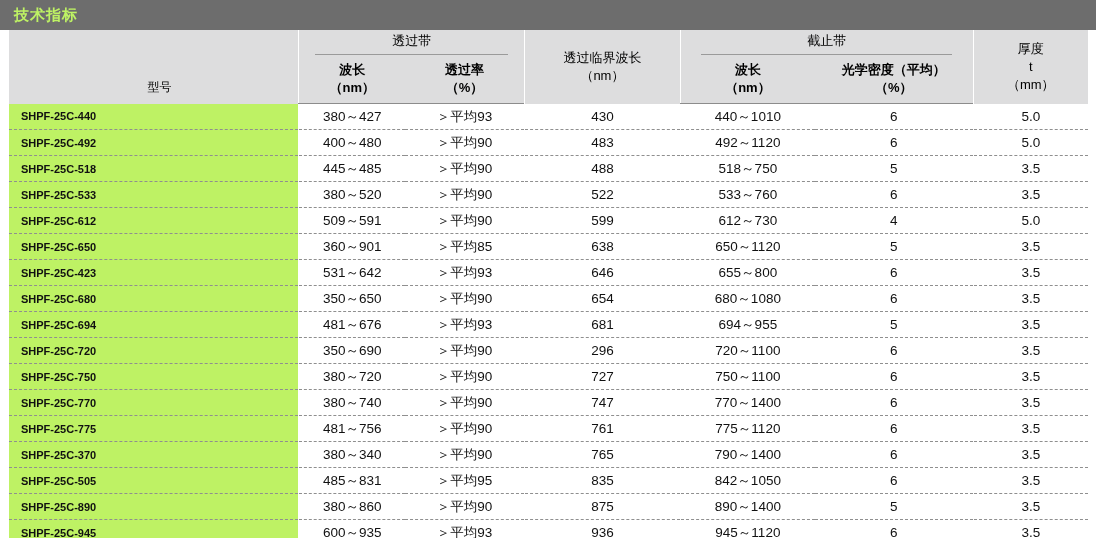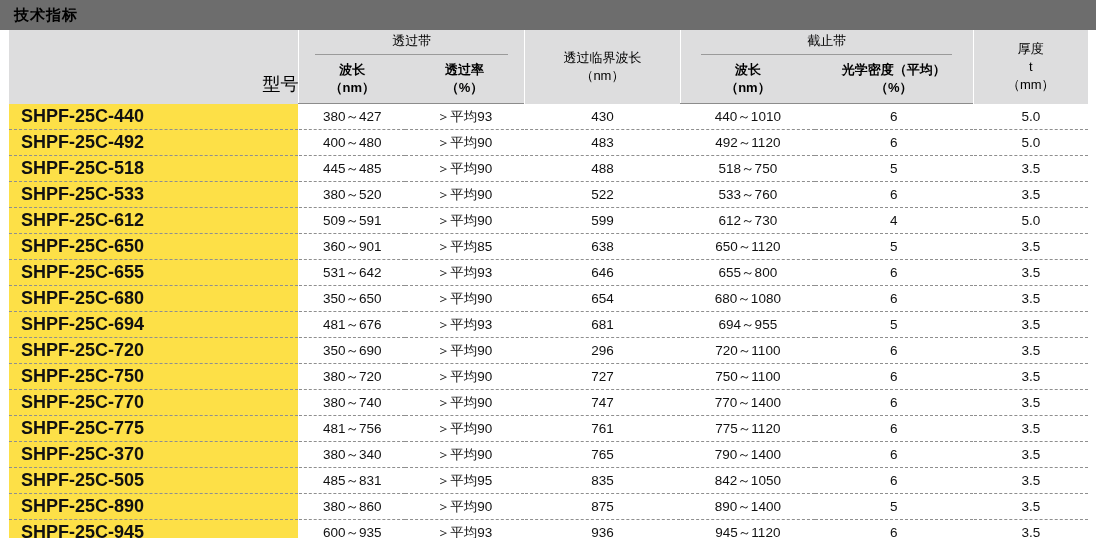--- a/index.html
+++ b/index.html
@@ -21,21 +21,21 @@
   
   .title-bar {
     height: 30px;
     background: #6d6d6d;
     display: flex;
     align-items: center;
     padding-left: 14px;
     box-sizing: border-box;
   }
   .title-bar .title-text {
-    color: #000000;
+    color: #bef264;
     font-size: 15px;
     font-weight: bold;
     letter-spacing: 1px;
   }
   
   table.spec {
     border-collapse: collapse;
     width: 1080px;
     margin-left: 8px;
     table-layout: fixed;
@@ -55,23 +55,23 @@
   }
   .hdr-top {
     height: 22px;
     line-height: 22px;
   }
   .hdr-bot {
     height: 48px;
     font-weight: bold;
   }
   .hdr-model {
-    text-align: right;
+    text-align: center;
     padding-left: 12px !important;
-    font-size: 18px;
+    font-size: 12px;
     vertical-align: bottom;
     padding-bottom: 8px !important;
   }
   .vline {
     border-left: 1px solid #ffffff;
   }
   .grp-underline {
     position: relative;
   }
   .grp-underline span.lbl {
@@ -97,22 +97,22 @@
     height: 25px;
     text-align: center;
     vertical-align: middle;
     border-bottom: 1px dashed #8f8f8f;
     color: #111;
   }
   tbody td.model {
     text-align: left;
     padding-left: 12px;
     font-weight: bold;
-    font-size: 18px;
-    background: #fde047;
+    font-size: 11px;
+    background: #bef264;
     border-bottom: 1px dashed #8f8f8f;
   }
   tbody tr:last-child td {
     border-bottom: 1px solid #8c8c8c;
   }
   tbody td.dataleft {
     border-left: 1px solid #ffffff;
   }
 </style>
 </head>
@@ -223,21 +223,21 @@
         <tr>
           <td class="model dataleft">SHPF-25C-650</td>
           <td class="dataleft">360～901</td>
           <td class="">＞平均85</td>
           <td class="dataleft">638</td>
           <td class="dataleft">650～1120</td>
           <td class="">5</td>
           <td class="dataleft">3.5</td>
         </tr>
         <tr>
-          <td class="model dataleft">SHPF-25C-655</td>
+          <td class="model dataleft">SHPF-25C-423</td>
           <td class="dataleft">531～642</td>
           <td class="">＞平均93</td>
           <td class="dataleft">646</td>
           <td class="dataleft">655～800</td>
           <td class="">6</td>
           <td class="dataleft">3.5</td>
         </tr>
         <tr>
           <td class="model dataleft">SHPF-25C-680</td>
           <td class="dataleft">350～650</td>

